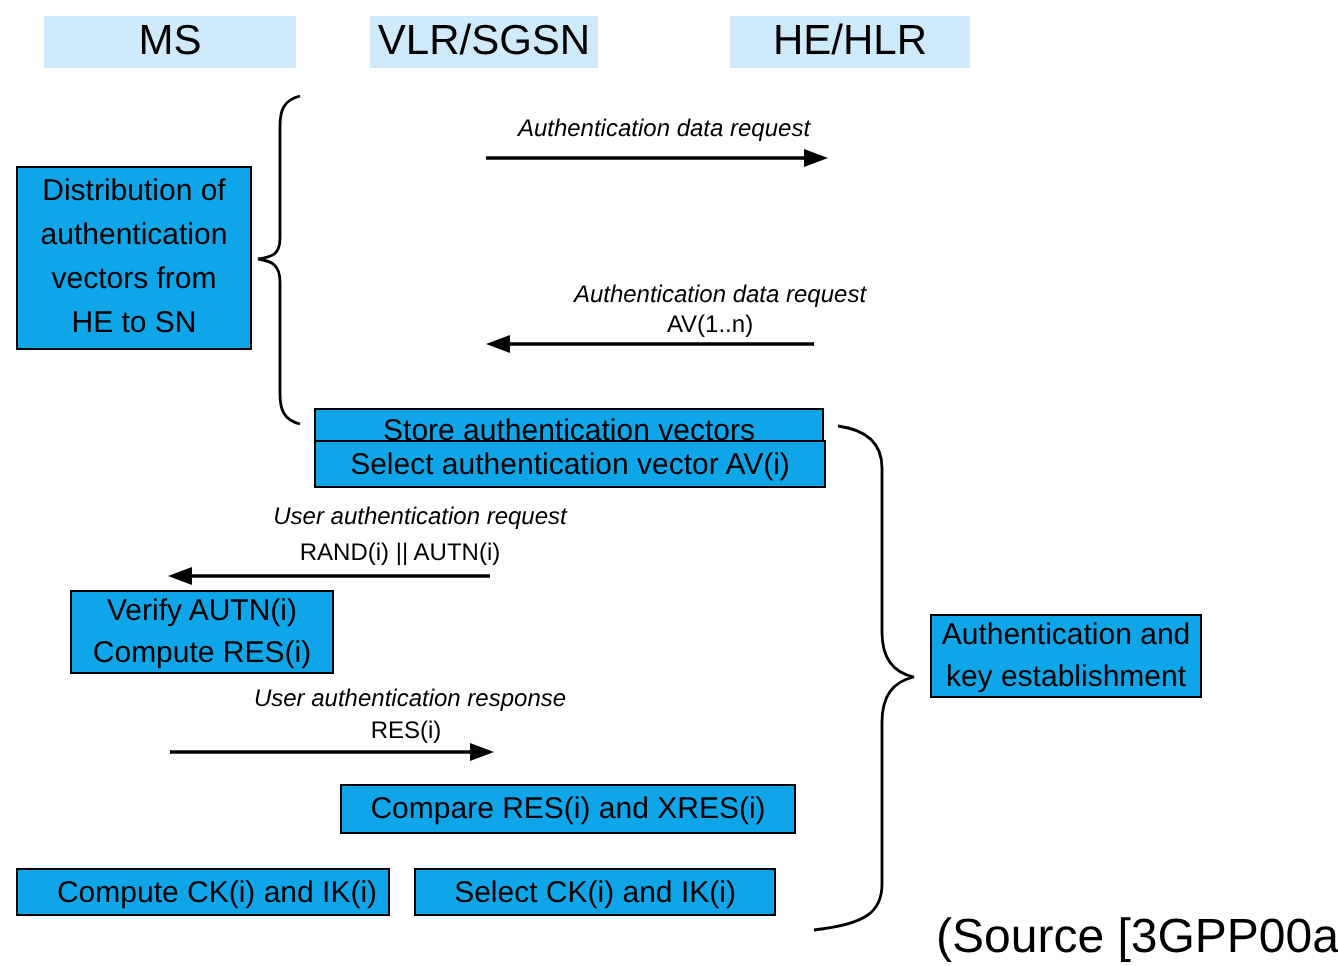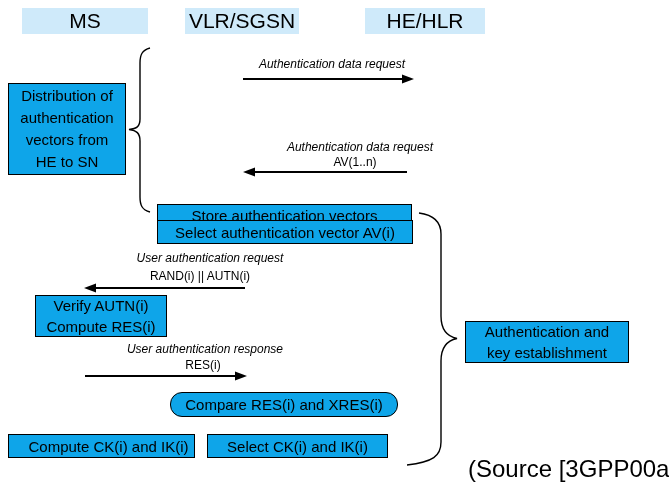--- a/index.html
+++ b/index.html
@@ -66,24 +66,24 @@
   <div class="hdr" style="left:365px; width:120px;">HE/HLR</div>
 
   <div class="box tall" style="left:8px; top:83px; width:118px; height:92px;">Distribution of
 authentication
 vectors from
 HE to SN</div>
   <div class="box" style="left:157px; top:180px; width:255px; height:23px;margin-top:24px;">Store authentication vectors</div>
   <div class="box" style="left:157px; top:220px; width:256px; height:24px;">Select authentication vector AV(i)</div>
   <div class="box" style="left:35px; top:295px; width:132px; height:42px;">Verify AUTN(i)
 Compute RES(i)</div>
-  <div class="box" style="left:170px; top:392px; width:228px; height:25px;border-radius:12px;">Compare RES(i) and XRES(i)</div>
+  <div class="box" style="left:170px; top:392px; width:228px; height:25px;">Compare RES(i) and XRES(i)</div>
   <div class="box" style="left:8px; top:434px; width:187px; height:24px;padding-left:14px;">Compute CK(i) and IK(i)</div>
   <div class="box" style="left:207px; top:434px; width:181px; height:24px;">Select CK(i) and IK(i)</div>
-  <div class="box" style="left:465px; top:321px; width:164px; height:42px;">Authentication and
+  <div class="box" style="left:465px; top:307px; width:136px; height:42px;">Authentication and
 key establishment</div>
 
   <div class="lbl it" style="left:227px; top:56px;">Authentication data request</div>
 
   <div class="lbl it" style="left:255px; top:139px;">Authentication data request</div>
   <div class="lbl" style="left:250px; top:154px;">AV(1..n)</div>
 
   <div class="lbl it" style="left:105px; top:250px;">User authentication request</div>
   <div class="lbl" style="left:95px; top:268px;">RAND(i) || AUTN(i)</div>
 

